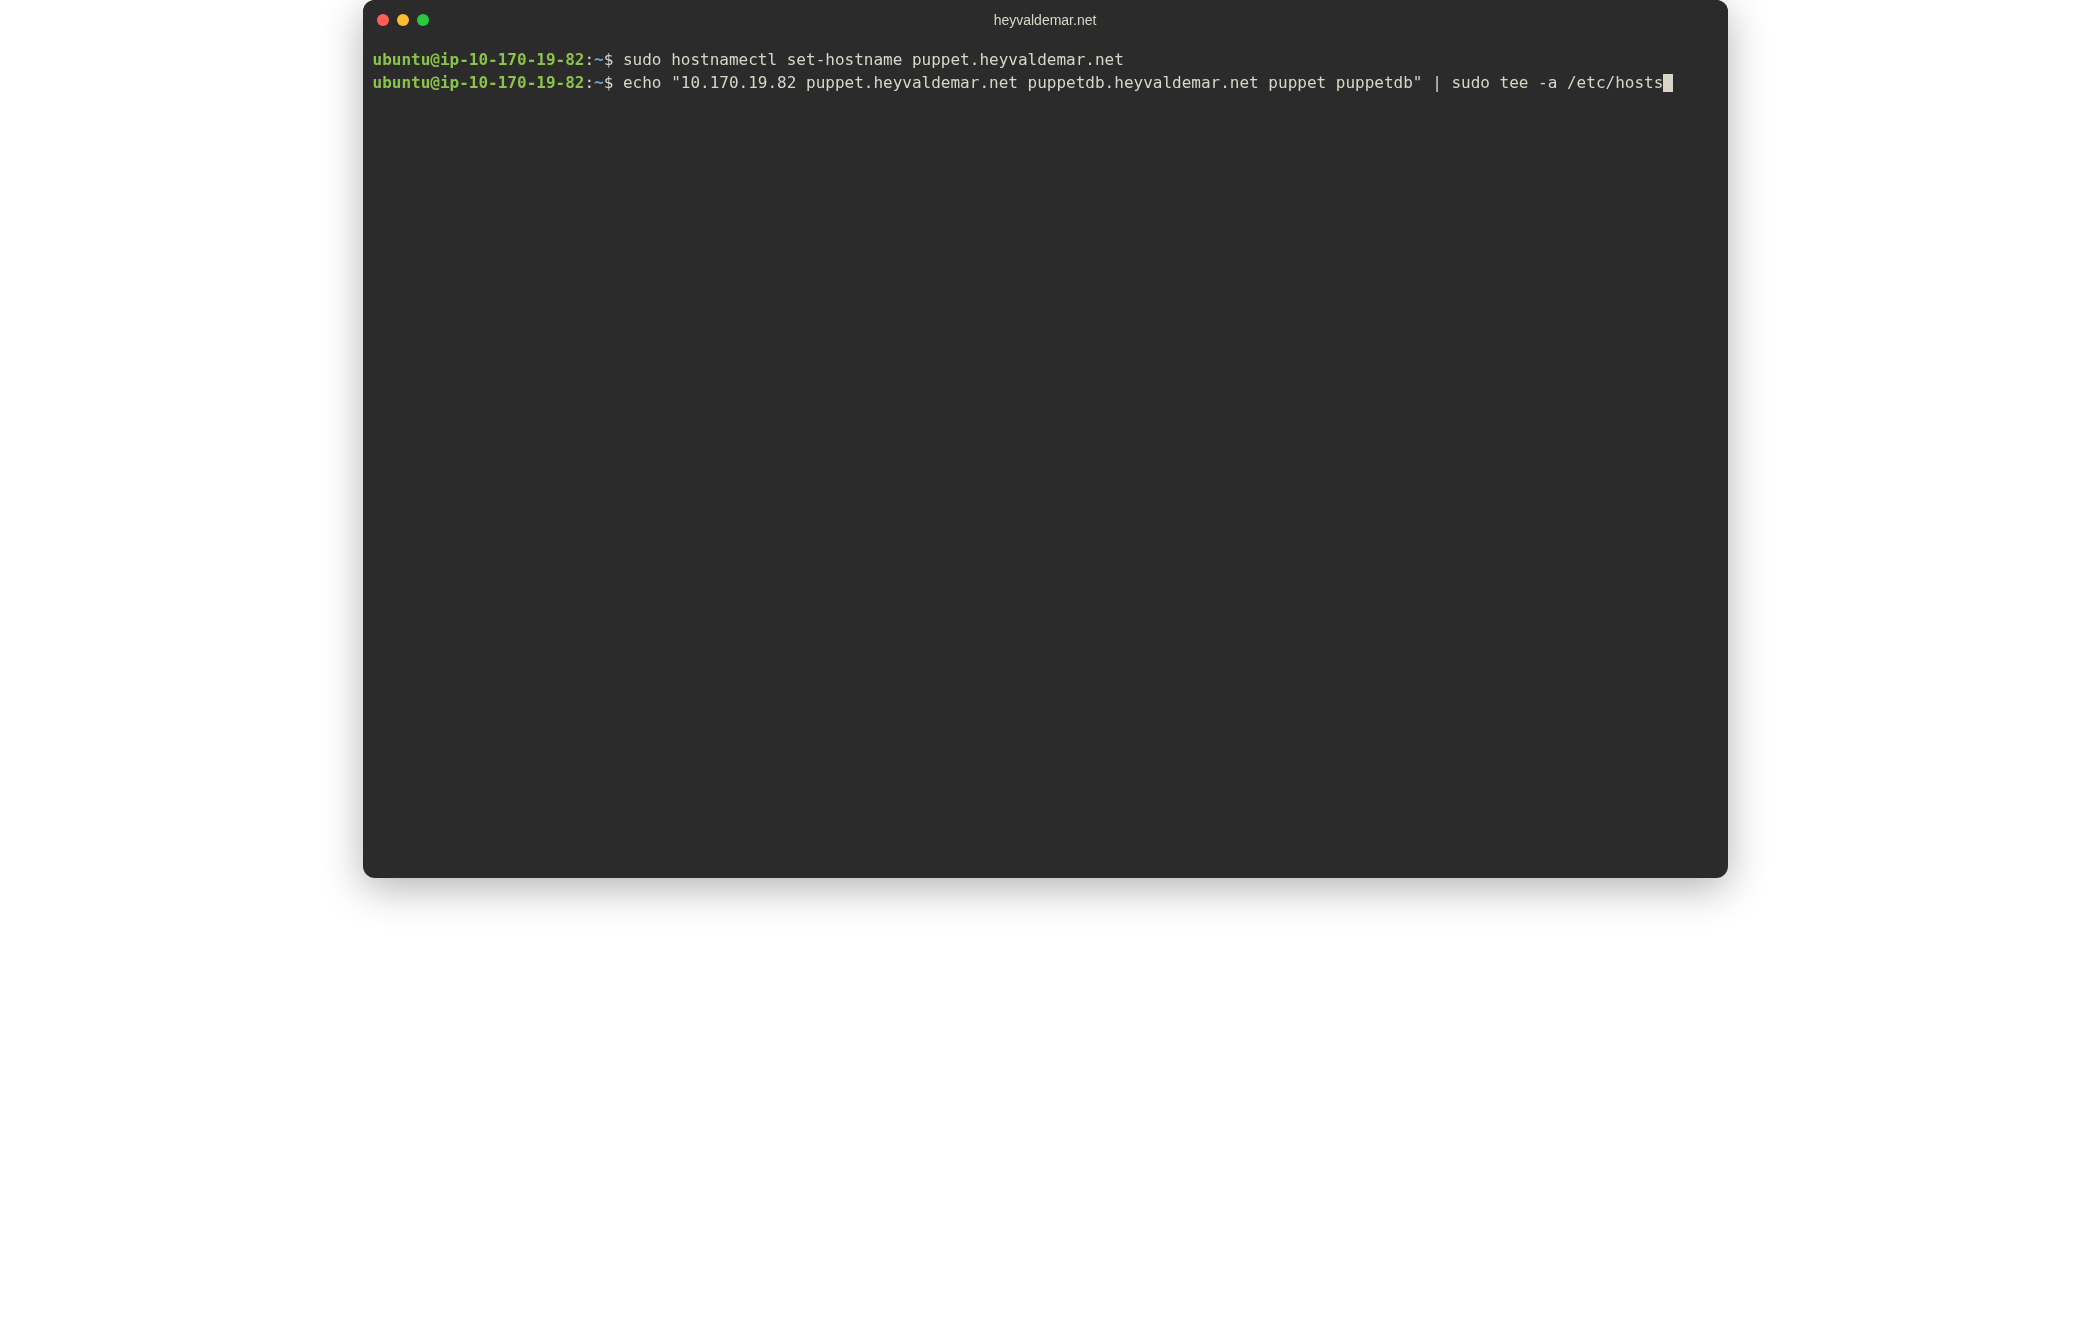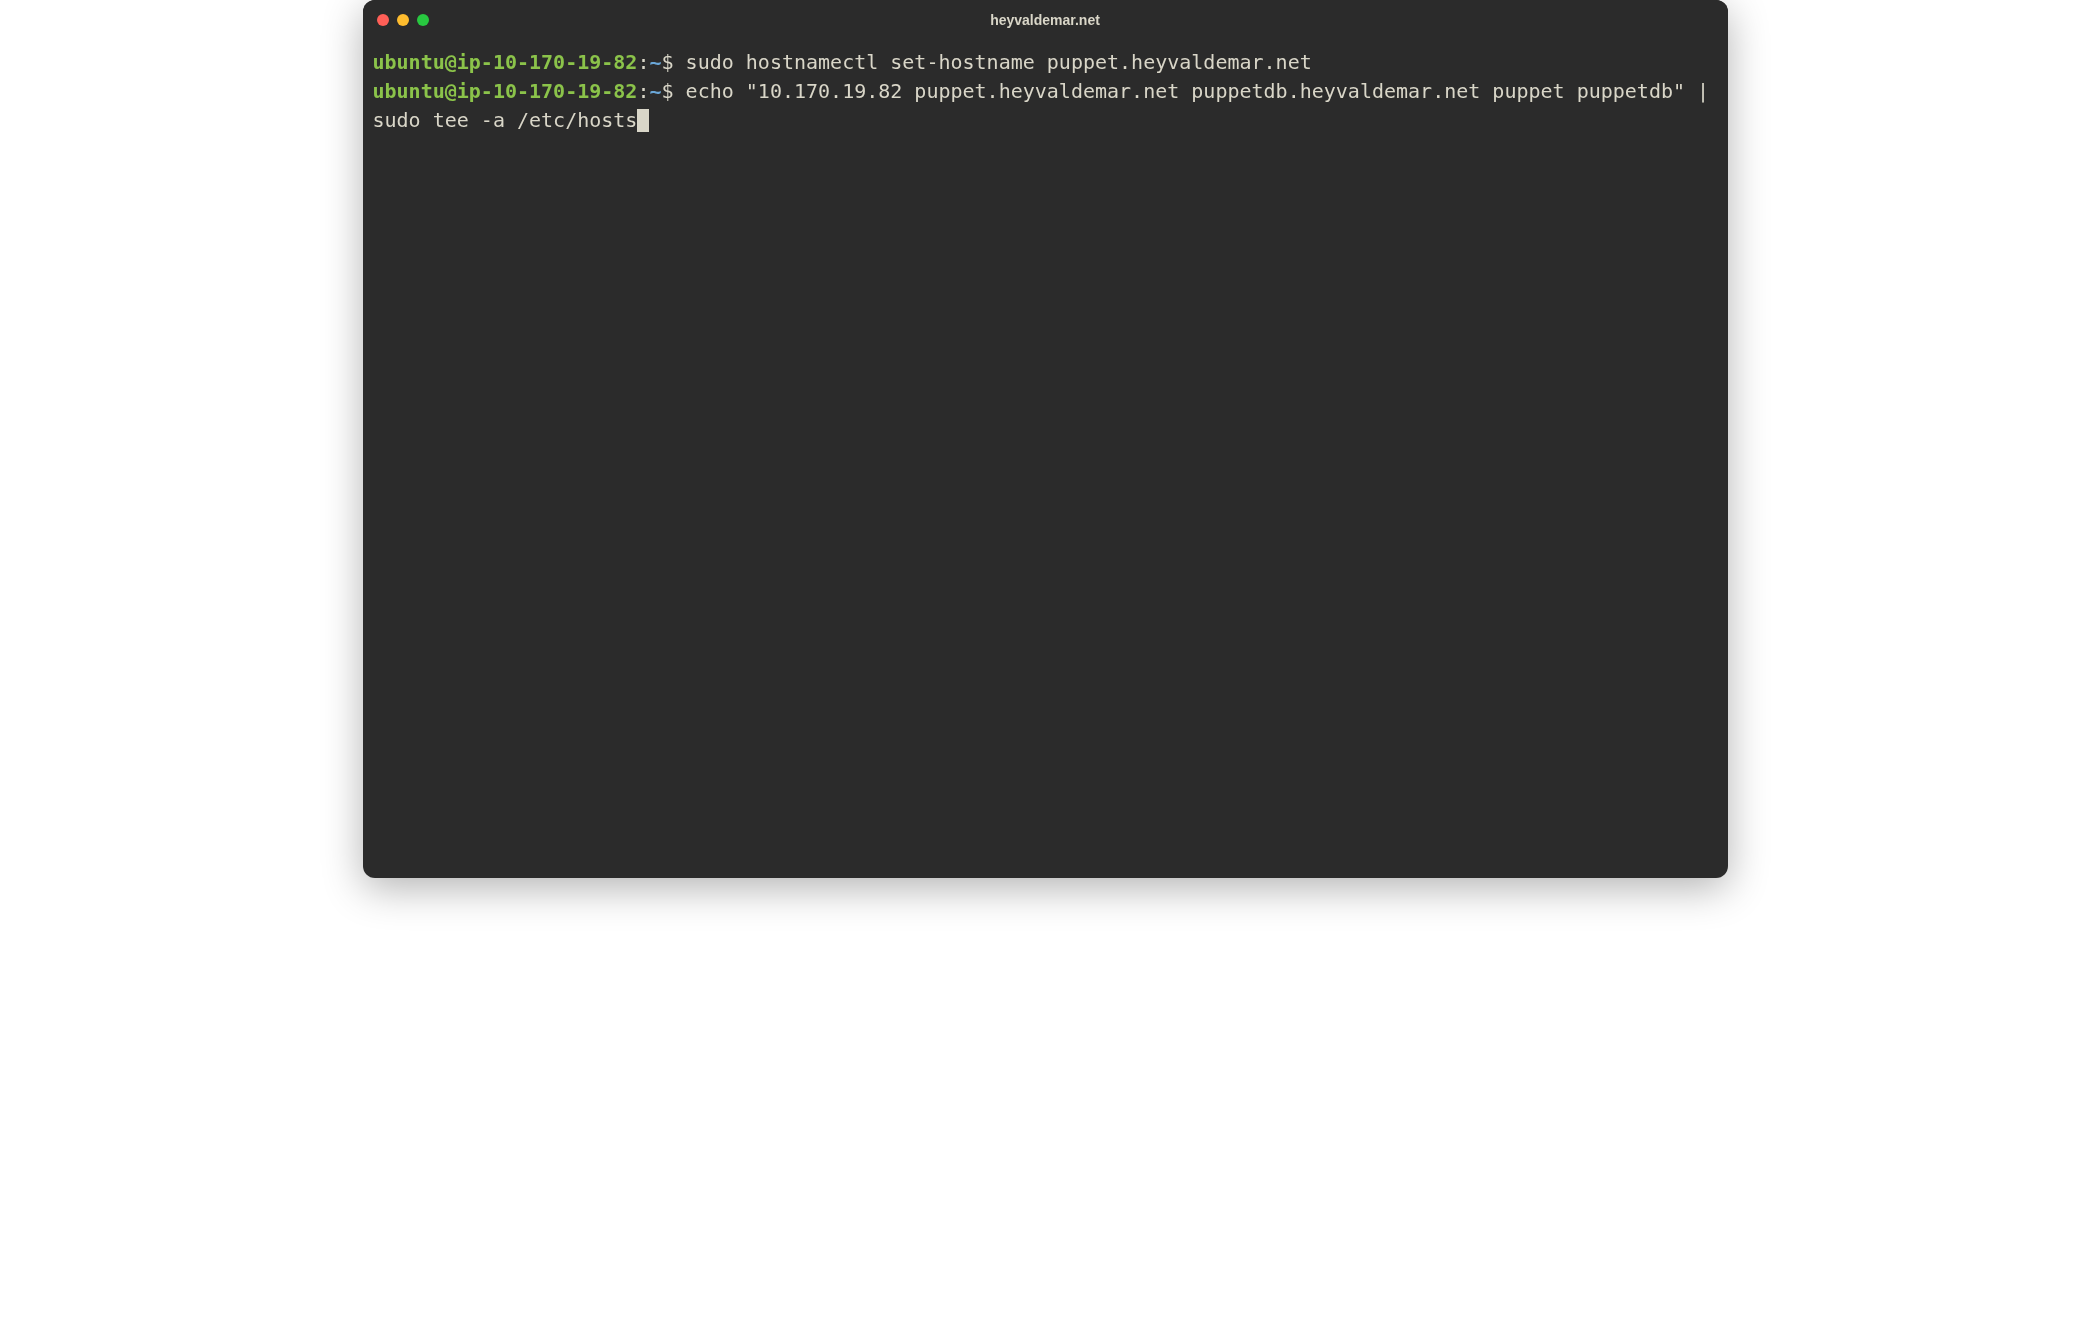--- a/index.html
+++ b/index.html
@@ -54,30 +54,30 @@
     .tl-min     { background: #febc2e; }
     .tl-max     { background: #28c840; }
 
     .title-text {
       position: absolute;
       left: 0;
       right: 0;
       text-align: center;
       color: #d9d6c8;
       font-family: -apple-system, "Helvetica Neue", Arial, sans-serif;
-      font-weight: 700;
+      font-weight: 400;
       font-size: 14px;
       pointer-events: none;
     }
 
     .terminal-body {
       flex: 1;
       padding: 8px 17px 14px 10px;
       color: #d9d6c8;
-      font-size: 20px;
+      font-size: 16px;
       line-height: 1.45;
       white-space: pre-wrap;
       word-break: break-all;
       overflow-wrap: anywhere;
     }
 
     .prompt-user { color: #8bc34a; font-weight: 700; }
     .prompt-colon { color: #d9d6c8; }
     .prompt-path { color: #6aa7d8; font-weight: 700; }
     .prompt-symbol { color: #d9d6c8; }

